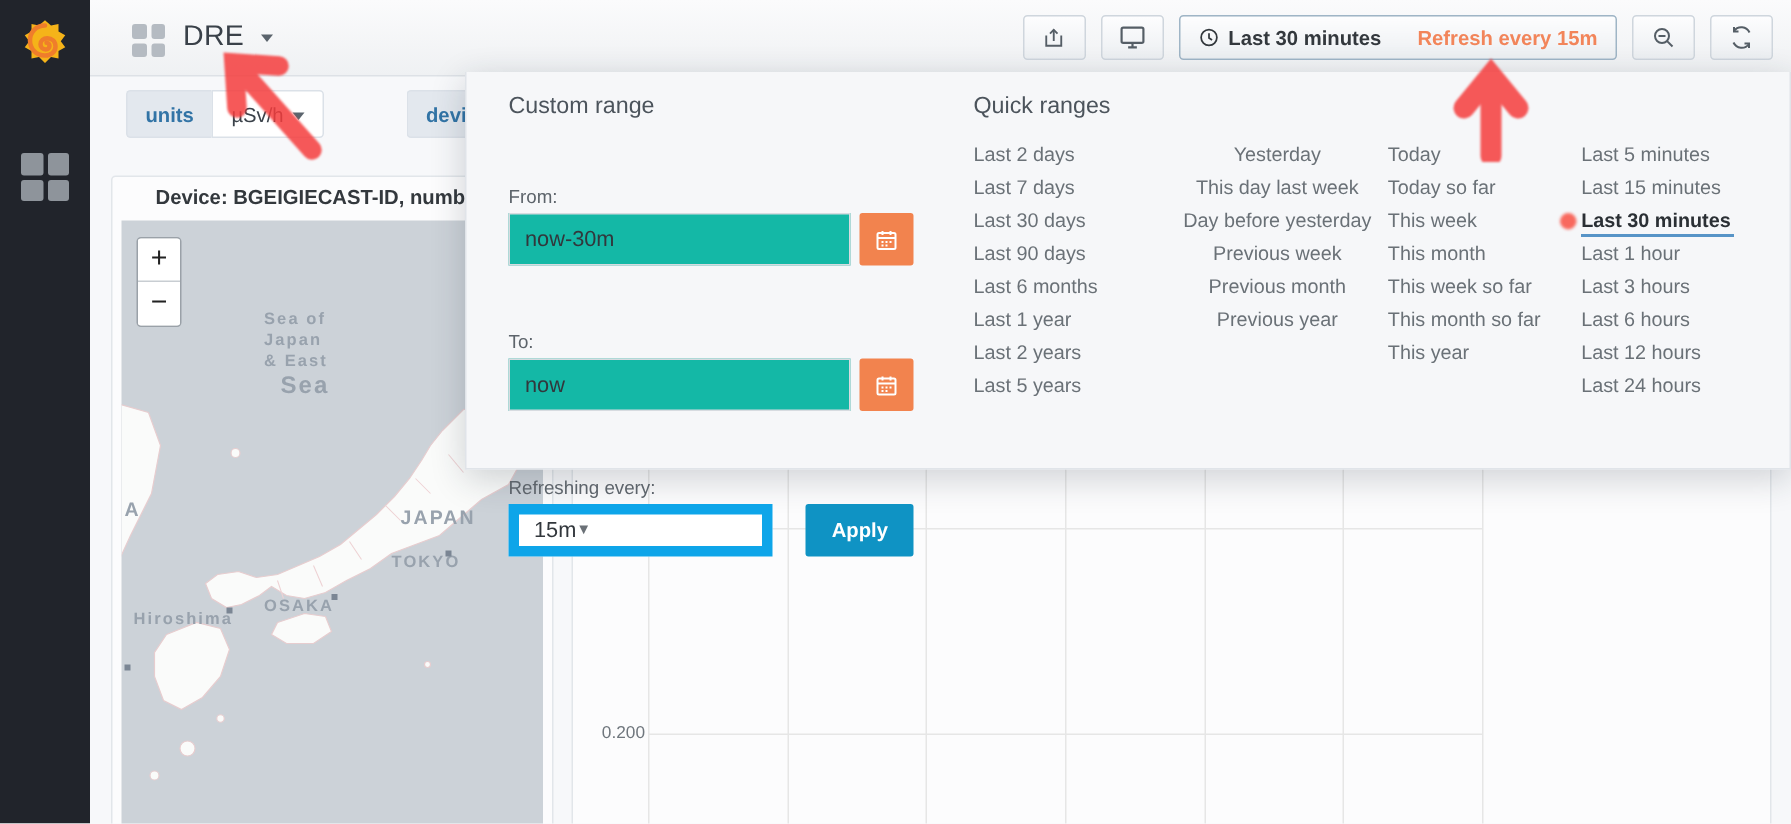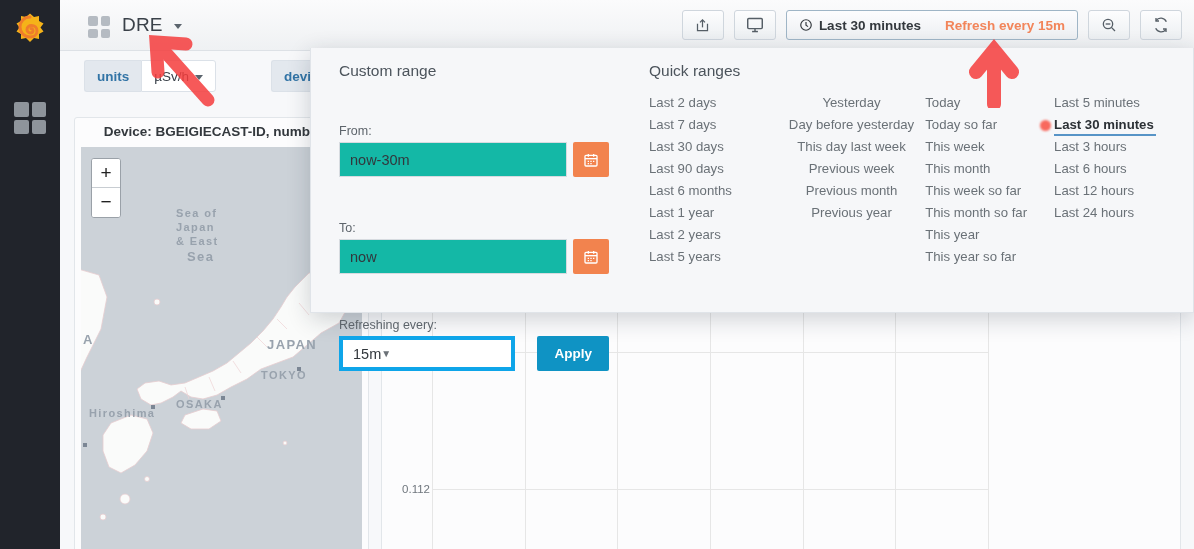--- a/index.html
+++ b/index.html
@@ -164,21 +164,21 @@
     font-size: 14.5px; color: #32373c; padding: 0 10px;
     font-family: "Liberation Sans", sans-serif;
   }
   .tp-cal {
     width: 36px; height: 35px; margin-left: 6px; border: none;
     background: #f2834e; border-radius: 2px;
     display: flex; align-items: center; justify-content: center;
   }
   .tp-selrow { display: flex; align-items: flex-start; margin-top: 2px; }
   .tp-select {
-    width: 182px; height: 35px; border: 4px solid #0ea5e9; background: #fff;
+    width: 182px; height: 35px; border: 7px solid #0ea5e9; background: #fff;
     font-size: 14.5px; color: #32373c; padding: 0 10px;
     display: flex; align-items: center; justify-content: flex-start;
   }
   .tp-apply {
     margin-left: 22px; height: 35px; padding: 0 17px; border: none;
     background: #0f93c4; color: #fff; font-size: 13.5px; font-weight: bold;
     border-radius: 2px; font-family: "Liberation Sans", sans-serif;
   }
   .tp-col-quick { position: absolute; left: 338px; top: 14px; right: 10px; }
   .qgrid { display: flex; margin-top: 4px; }
@@ -332,41 +332,41 @@
 
         <div class="map-zoom">
           <div>+</div>
           <div>−</div>
         </div>
 
         <div id="map-labels">
             <div class="map-label" style="left: 95px; top: 60px; font-size: 11px;">Sea of</div>
             <div class="map-label" style="left: 95px; top: 74px; font-size: 11px;">Japan</div>
             <div class="map-label" style="left: 95px; top: 88px; font-size: 11px;">&amp; East</div>
-            <div class="map-label" style="left: 106px; top: 102px; font-size: 13px;">Sea</div>
+            <div class="map-label" style="left: 106px; top: 102px; font-size: 16px;">Sea</div>
             <div class="map-label" style="left: 2px; top: 185px; font-size: 13px;">A</div>
             <div class="map-label" style="left: 186px; top: 190px; font-size: 13px;">JAPAN</div>
             <div class="map-label" style="left: 180px; top: 222px; font-size: 11px;">TOKYO</div>
             <div class="map-label" style="left: 95px; top: 251px; font-size: 11px;">OSAKA</div>
             <div class="map-label" style="left: 8px; top: 260px; font-size: 11px;">Hiroshima</div>
           </div>
         <div class="map-dot" style="left:216px;top:220px"></div>
         <div class="map-dot" style="left:140px;top:249px"></div>
         <div class="map-dot" style="left:70px;top:258px"></div>
         <div class="map-dot" style="left:2px;top:296px"></div>
       </div>
     </div>
 
     <div class="panel" id="panel-graph">
       <div class="panel-title"></div>
       <div class="gwrap">
         <div class="ytickcol" id="yticks">
             <div class="axis-label" style="top: 68.6667px;">0.600</div>
             <div class="axis-label" style="top: 206px;">0.302</div>
-            <div class="axis-label" style="top: 343.333px;">0.112</div>
+            <div class="axis-label" style="top: 343.333px;">0.200</div>
           </div>
         <div class="plot" id="plotarea">
             <div class="hgrid" style="top: 68.6667px;"></div>
             <div class="hgrid" style="top: 206px;"></div>
             <div class="hgrid" style="top: 343.333px;"></div>
             <div class="vgrid" style="left: 0%;"></div>
             <div class="vgrid" style="left: 16.6667%;"></div>
             <div class="vgrid" style="left: 33.3334%;"></div>
             <div class="vgrid" style="left: 50.0001%;"></div>
             <div class="vgrid" style="left: 66.6668%;"></div>
@@ -436,39 +436,40 @@
             <div class="qitem">Last 7 days</div>
             <div class="qitem">Last 30 days</div>
             <div class="qitem">Last 90 days</div>
             <div class="qitem">Last 6 months</div>
             <div class="qitem">Last 1 year</div>
             <div class="qitem">Last 2 years</div>
             <div class="qitem">Last 5 years</div>
           </div>
           <div class="qcol wide">
             <div class="qitem">Yesterday</div>
+            <div class="qitem">This day last week</div>
             <div class="qitem">Day before yesterday</div>
-            <div class="qitem">This day last week</div>
             <div class="qitem">Previous week</div>
             <div class="qitem">Previous month</div>
             <div class="qitem">Previous year</div>
           </div>
           <div class="qcol">
             <div class="qitem">Today</div>
             <div class="qitem">Today so far</div>
             <div class="qitem">This week</div>
             <div class="qitem">This month</div>
             <div class="qitem">This week so far</div>
             <div class="qitem">This month so far</div>
             <div class="qitem">This year</div>
-            <div class="qitem">This year so far</div>
           </div>
           <div class="qcol">
             <div class="qitem">Last 5 minutes</div>
+            <div class="qitem">Last 15 minutes</div>
             <div class="qitem" style="position: relative;"><span class="bullet-dot"></span><span class="qitem active">Last 30 minutes</span></div>
+            <div class="qitem">Last 1 hour</div>
             <div class="qitem">Last 3 hours</div>
             <div class="qitem">Last 6 hours</div>
             <div class="qitem">Last 12 hours</div>
             <div class="qitem">Last 24 hours</div>
           </div>
         </div>
     </div>
   </div>
 
   <div class="annot" id="annot-1">

